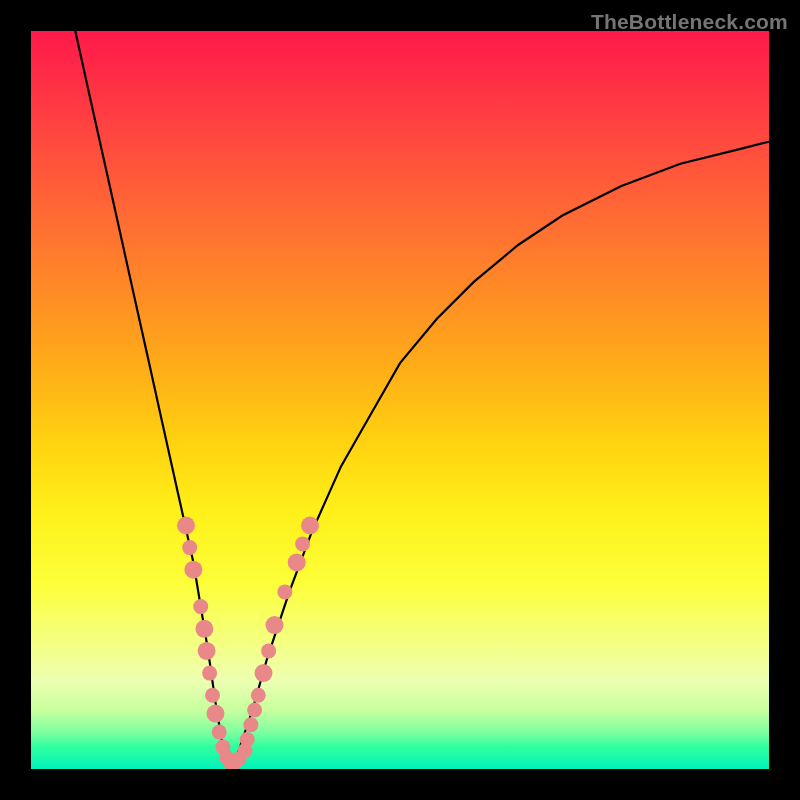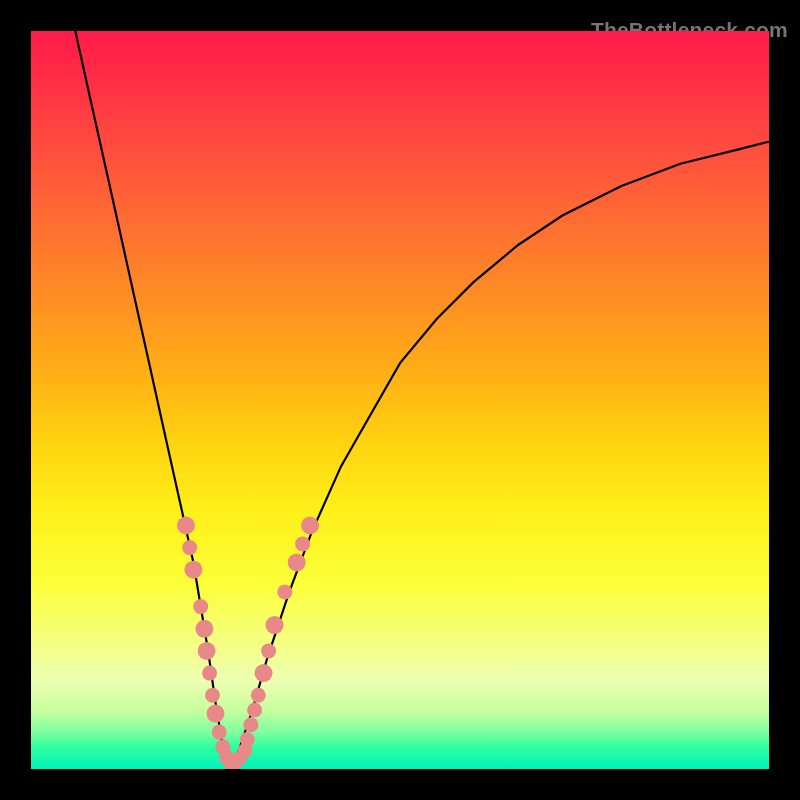--- a/index.html
+++ b/index.html
@@ -38,21 +38,21 @@
       #f5ff7a 82%,
       #edffb2 88%,
       #c8ff9e 92%,
       #7fffa0 95%,
       #2fff9e 97%,
       #00f2bb 100%
     );
   }
   .watermark {
     position: absolute;
-    top: 18px;
+    top: 10px;
     right: 12px;
     color: #757575;
     font-size: 21px;
     font-weight: 600;
     letter-spacing: 0.2px;
   }
   svg.curve {
     position: absolute;
     left: 0;
     top: 0;

